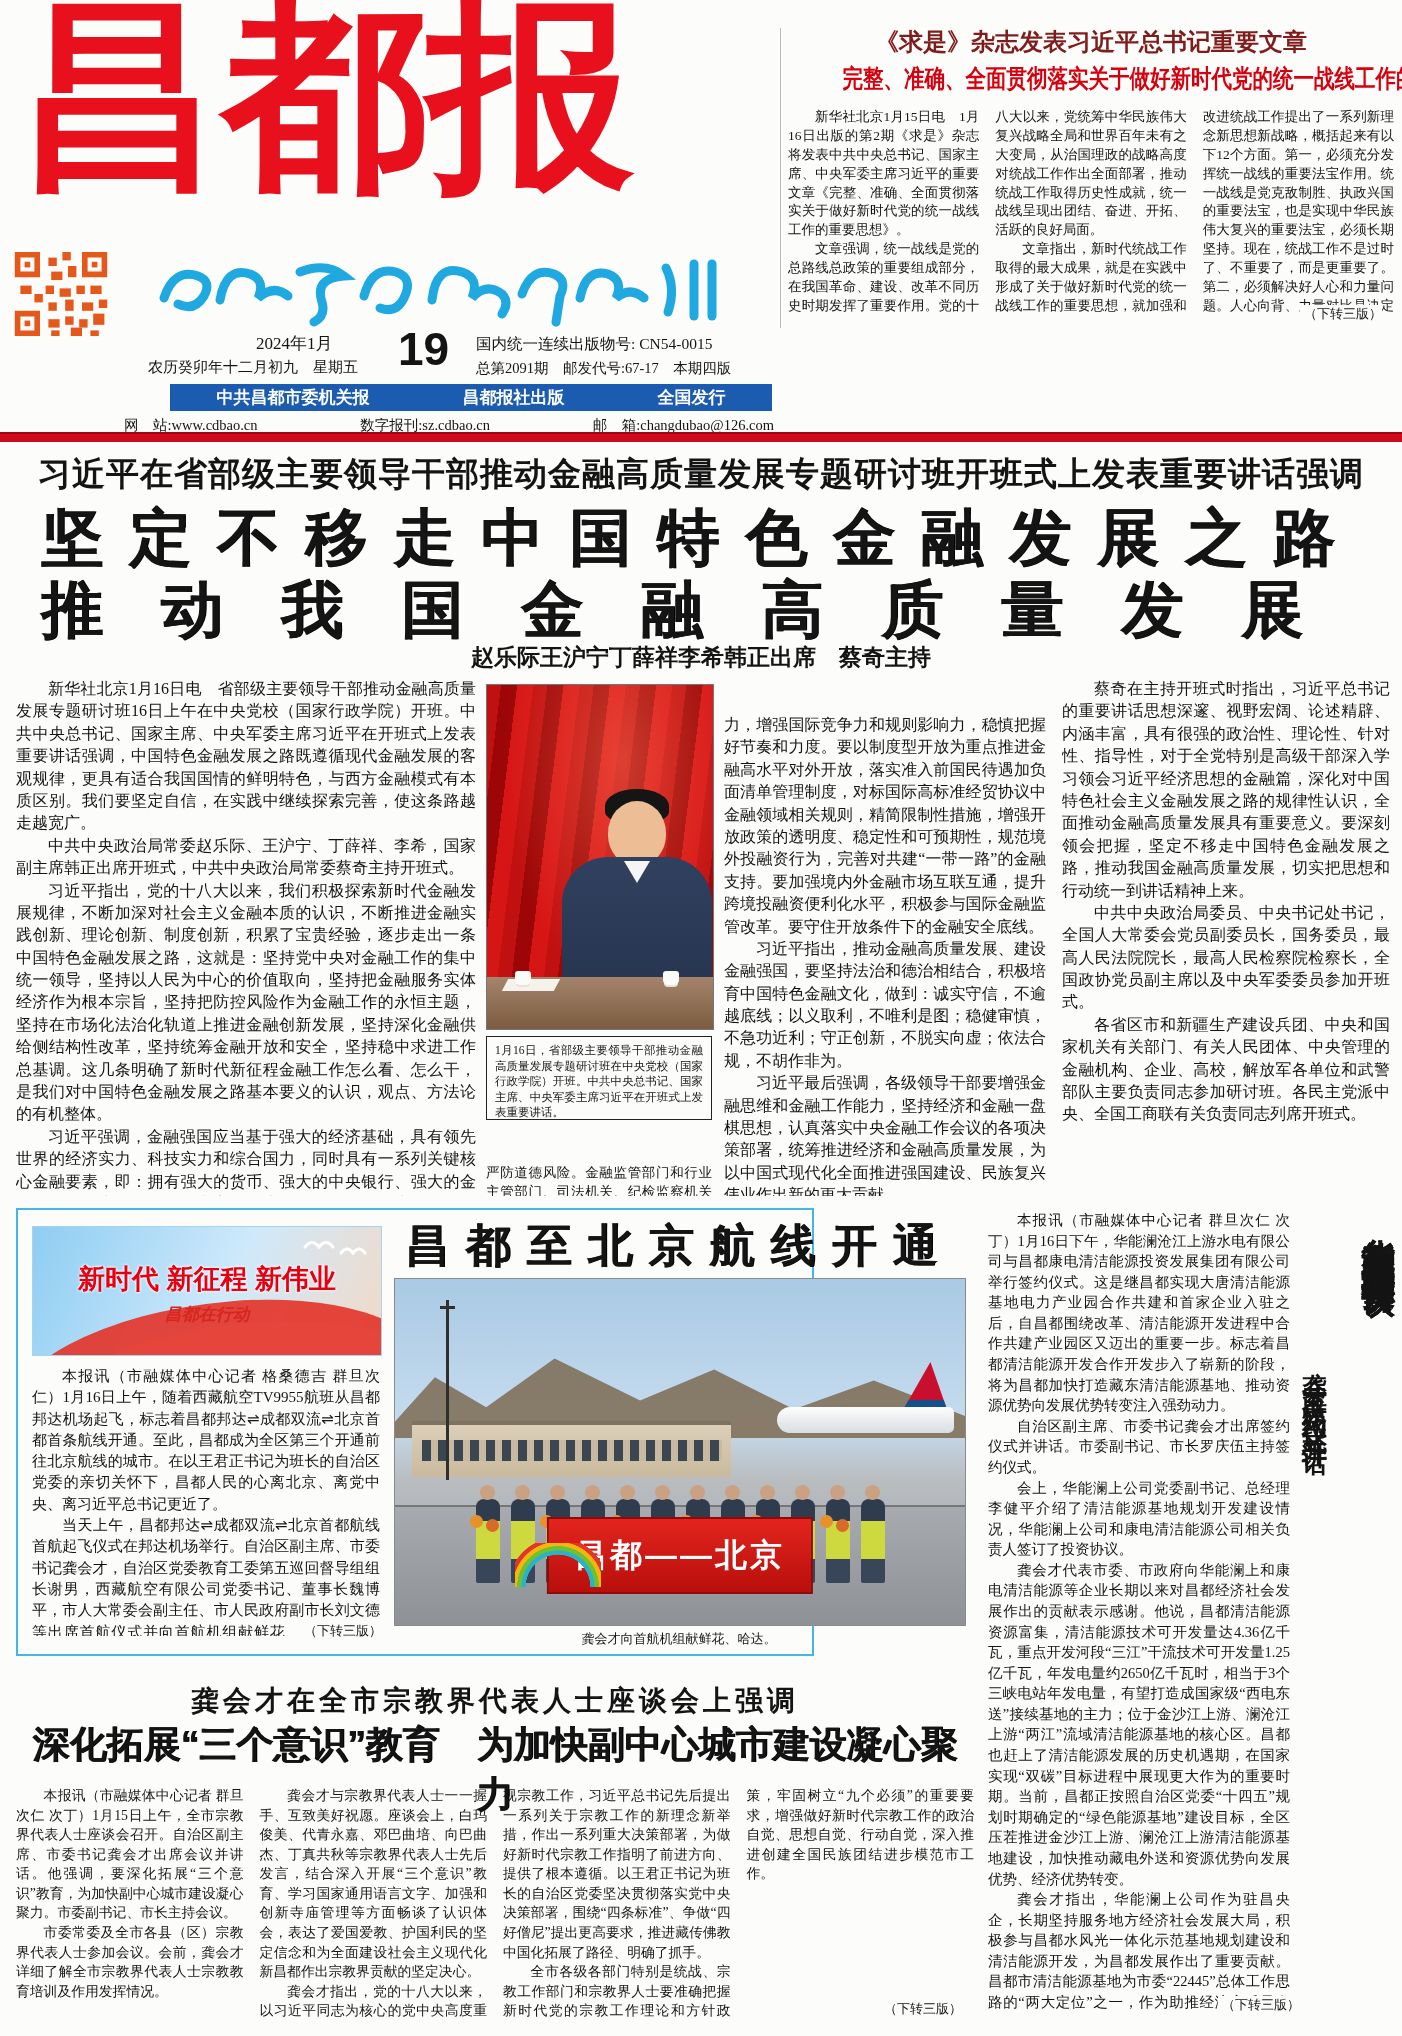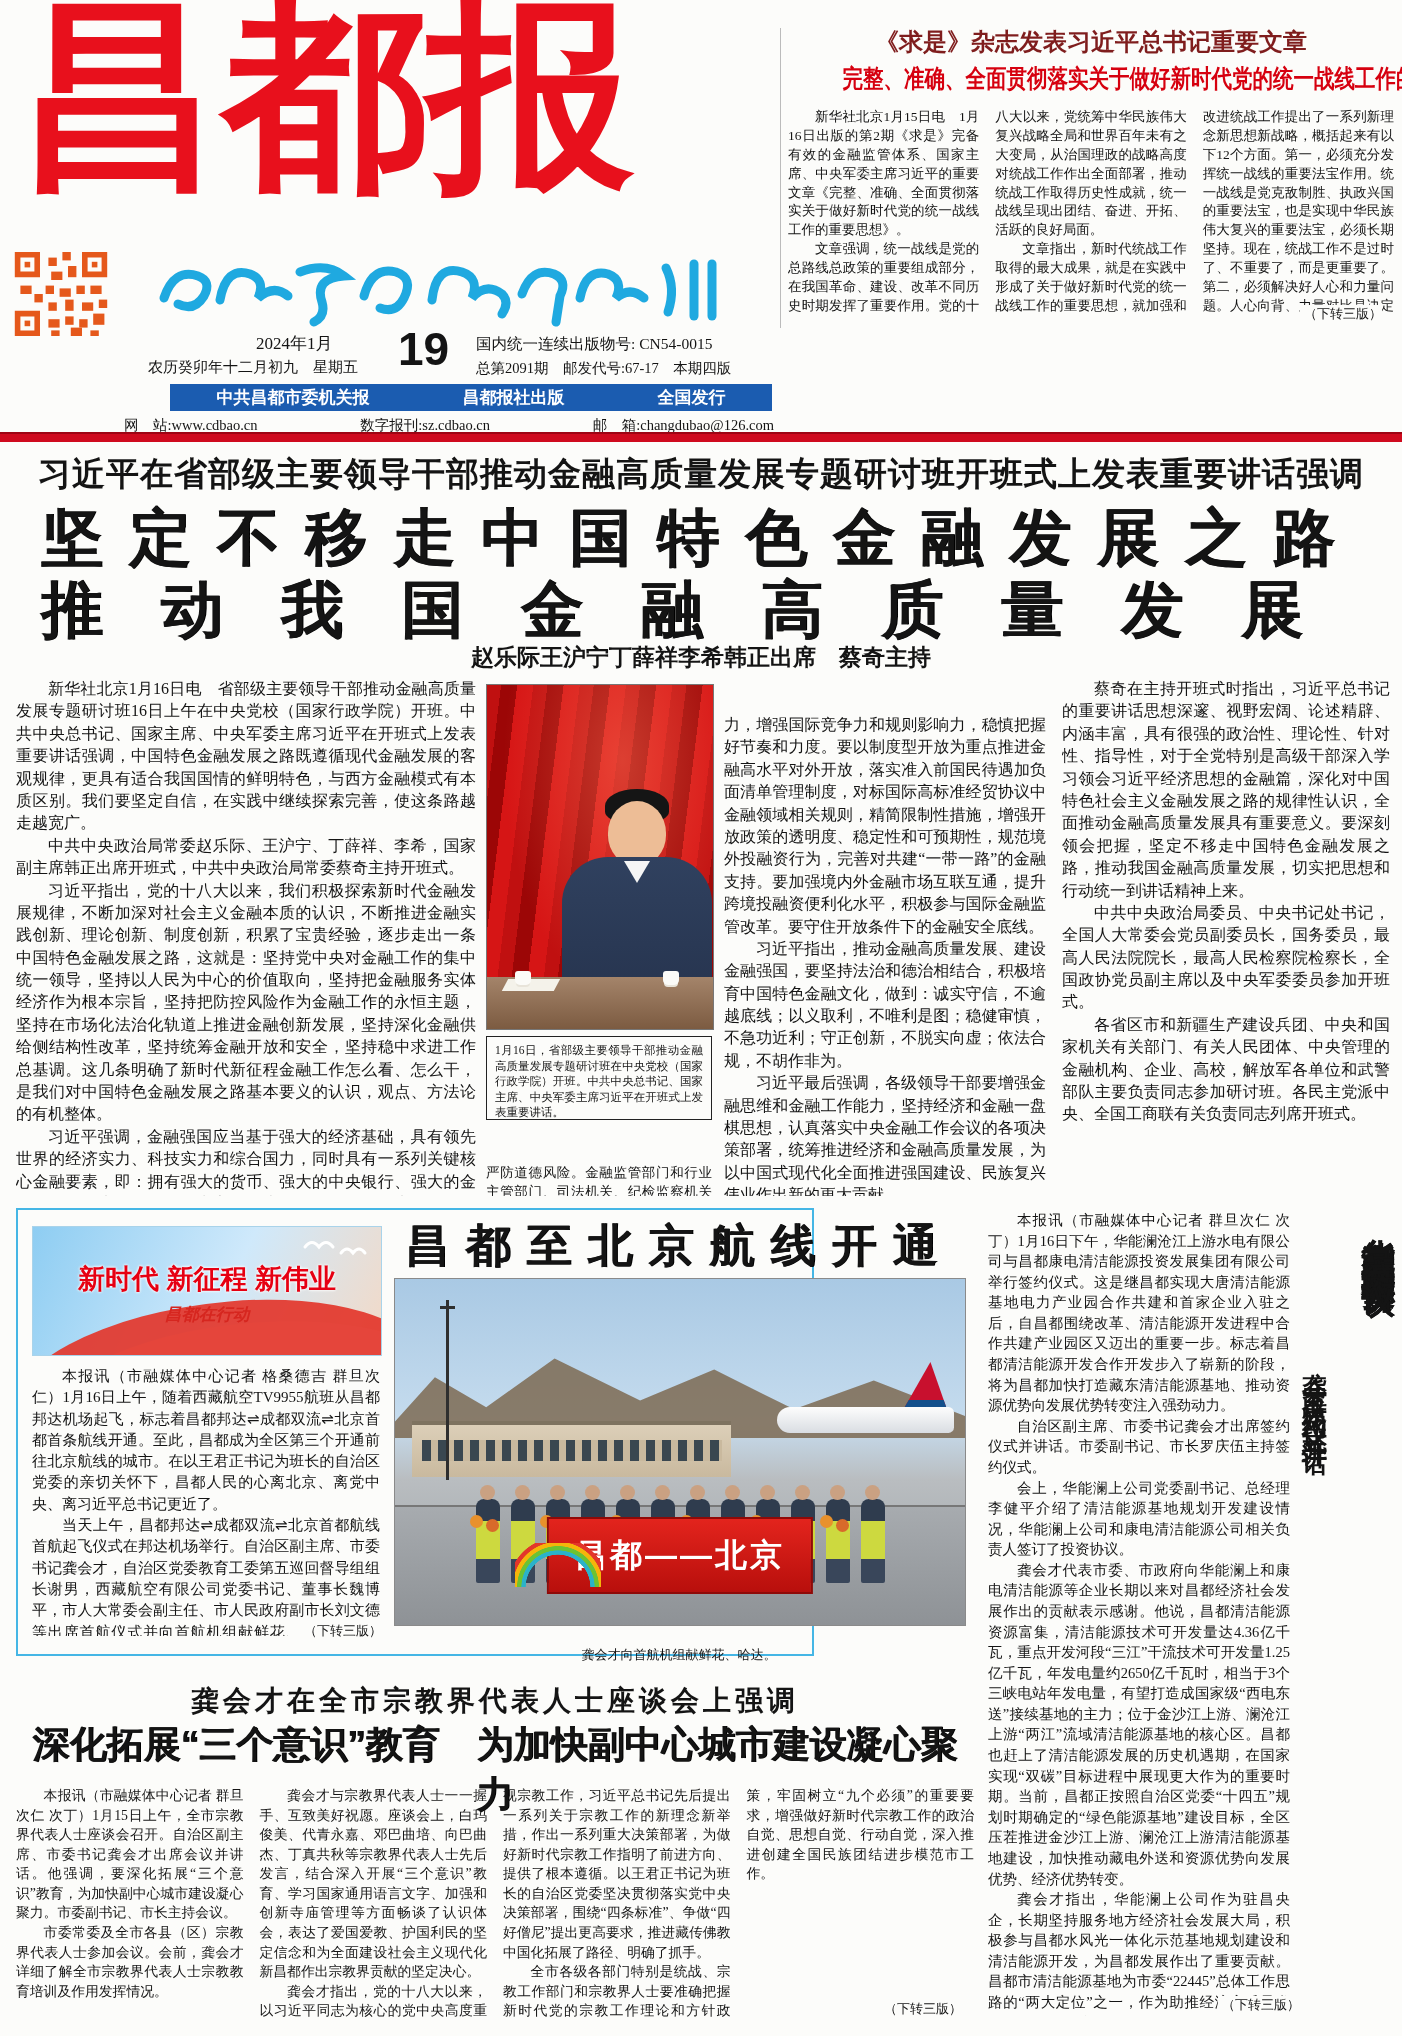--- a/index.html
+++ b/index.html
@@ -81,21 +81,21 @@
   .banner-l1 { position:absolute; top:34px; width:100%; text-align:center; font-family:"Liberation Sans",sans-serif;
                font-weight:900; font-size:27px; color:#e60012; text-shadow:0 0 3px #fff,0 0 3px #fff; }
   .banner-l2 { position:absolute; top:76px; width:100%; text-align:center; font-style:italic; font-weight:bold;
                font-size:17px; color:#d6261f; }
   .doves { position:absolute; top:8px; right:10px; }
   .fl-text { position:absolute; left:14px; top:156px; width:348px; height:270px; font-size:15px; line-height:1.42;
              text-align:justify; overflow:hidden; }
   .fl-jump { left:300px; top:1622px; }
   .fl-head { position:absolute; left:376px; top:6px; width:570px; text-align:center; font-family:"Liberation Sans",sans-serif;
              font-weight:900; font-size:45px; letter-spacing:16px; text-shadow:1px 0 0 #000; }
-  .fl-caption { position:absolute; left:376px; top:436px; width:570px; text-align:center; font-size:13px; }
+  .fl-caption { position:absolute; left:376px; top:420px; width:570px; text-align:center; font-size:13px; }
 
   .fphoto { position:absolute; left:376px; top:68px; width:570px; height:346px; overflow:hidden; border:1px solid #8a8a8a;
             background:linear-gradient(#a9c9e4 0%,#c6dcee 42%,#b9bdc0 58%,#9aa0a6 100%); }
   .fp-mountain { position:absolute; top:14%; left:0; width:100%; height:32%; background:#7d6a52; opacity:.85;
             clip-path:polygon(0 85%,7% 45%,16% 72%,28% 28%,43% 66%,56% 38%,70% 74%,84% 48%,100% 80%,100% 100%,0 100%); }
   .fp-terminal { position:absolute; top:41%; left:3%; width:56%; height:15%; background:linear-gradient(#dccfb8,#c9b99e);
             border-top:4px solid #7e7360; }
   .fp-terminal::after { content:""; position:absolute; top:30%; left:3%; width:94%; height:40%;
             background:repeating-linear-gradient(90deg,#3a4750 0 9px,#c9b99e 9px 16px); }
   .fp-mast { position:absolute; left:9%; top:6%; width:3px; height:52%; background:#2f2f2f; }
@@ -209,21 +209,21 @@
       <span>数字报刊:sz.cdbao.cn</span>
       <span>邮　箱:changdubao@126.com</span>
     </div>
     <div class="abs mast-vline"></div>
   </header>
 
   <section>
     <div class="abs ta-kicker">《求是》杂志发表习近平总书记重要文章</div>
     <div class="abs ta-head">完整、准确、全面贯彻落实关于做好新时代党的统一战线工作的重要思想</div>
     <div class="abs ta-body body">
-        <p>新华社北京1月15日电　1月16日出版的第2期《求是》完备有效的金融监管体系、国家主席、中央军委主席习近平的重要文章《完整、准确、全面贯彻落实关于做好新时代党的统一战线工作的重要思想》。</p>
+        <p>新华社北京1月15日电　1月16日出版的第2期《求是》杂志将发表中共中央总书记、国家主席、中央军委主席习近平的重要文章《完整、准确、全面贯彻落实关于做好新时代党的统一战线工作的重要思想》。</p>
         <p>文章强调，统一战线是党的总路线总政策的重要组成部分，在我国革命、建设、改革不同历史时期发挥了重要作用。党的十八大以来，党统筹中华民族伟大复兴战略全局和世界百年未有之大变局，从治国理政的战略高度对统战工作作出全面部署，推动统战工作取得历史性成就，统一战线呈现出团结、奋进、开拓、活跃的良好局面。</p>
         <p>文章指出，新时代统战工作取得的最大成果，就是在实践中形成了关于做好新时代党的统一战线工作的重要思想，就加强和改进统战工作提出了一系列新理念新思想新战略，概括起来有以下12个方面。第一，必须充分发挥统一战线的重要法宝作用。统一战线是党克敌制胜、执政兴国的重要法宝，也是实现中华民族伟大复兴的重要法宝，必须长期坚持。现在，统战工作不是过时了、不重要了，而是更重要了。第二，必须解决好人心和力量问题。人心向背、力量对比是决定党和人民事业成败的关键，是最大的政治。统战工作的本质要求是大团结大联合，解决的就是人心和力量问题。第三，必须正确处理一致性和多样性关系。关键是要坚持求同存异，发扬“团结—批评—团结”的优良传统，在尊重多样性中寻求一致性，找到最大公约数、画出最大同心圆。第四，必须坚持中国共产党领导，同时推动多党合作展现新气象、思想共识取得新提高、履职尽责展现新作为。</p>
       </div>
     <span class="jump ta-jump">（下转三版）</span>
   </section>
 
   <div class="abs red-rule"></div>
 
   <section>
     <div class="abs ld-kicker">习近平在省部级主要领导干部推动金融高质量发展专题研讨班开班式上发表重要讲话强调</div>

